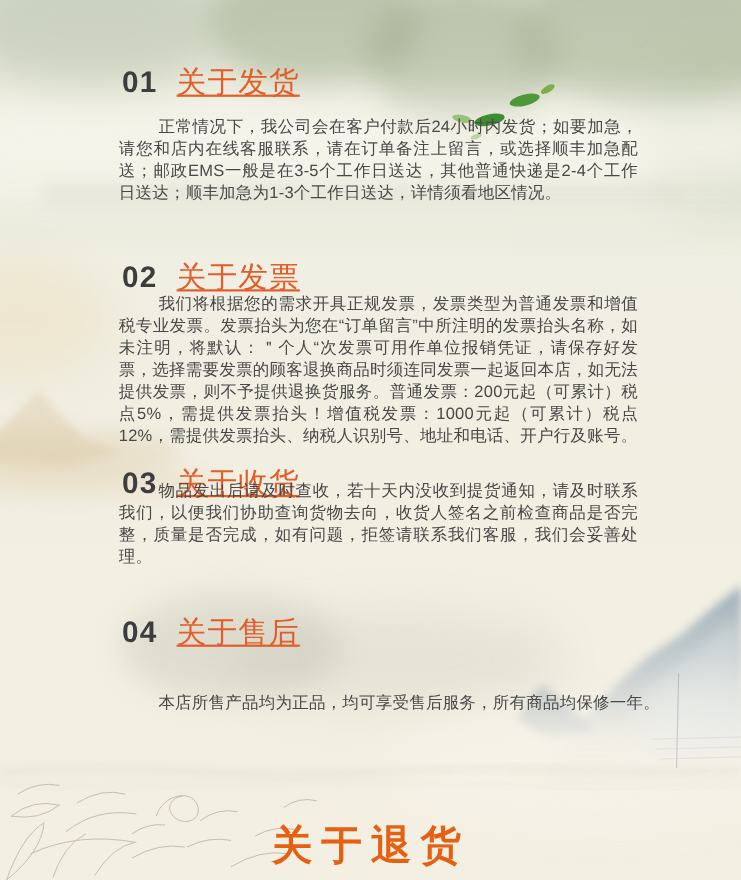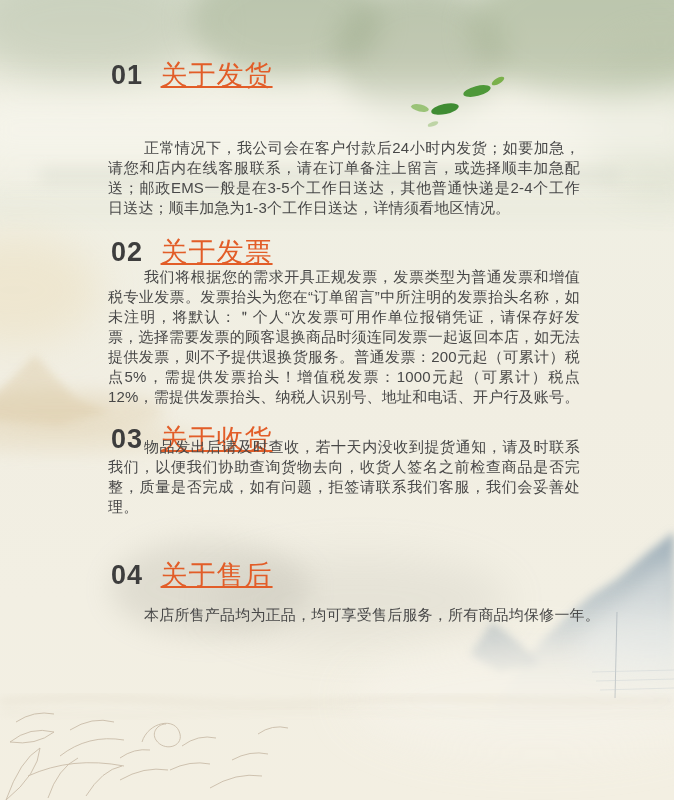--- a/index.html
+++ b/index.html
@@ -120,34 +120,35 @@
       <path d="M182,746 q16,-12 34,-8"></path>
       <path d="M232,760 q18,-10 36,-6"></path>
       <path d="M258,734 q14,-10 30,-6"></path>
     </g>
   </svg>
 
   <div class="section-heading" style="top:60px">
     <span class="num">01</span>
     <span class="title">关于发货</span>
   </div>
-  <p class="section-body" style="top:138px">正常情况下，我公司会在客户付款后24小时内发货；如要加急，请您和店内在线客服联系，请在订单备注上留言，或选择顺丰加急配送；邮政EMS一般是在3-5个工作日送达，其他普通快递是2-4个工作日送达；顺丰加急为1-3个工作日送达，详情须看地区情况。</p>
+  <p class="section-body" style="top:106px">正常情况下，我公司会在客户付款后24小时内发货；如要加急，请您和店内在线客服联系，请在订单备注上留言，或选择顺丰加急配送；邮政EMS一般是在3-5个工作日送达，其他普通快递是2-4个工作日送达；顺丰加急为1-3个工作日送达，详情须看地区情况。</p>
 
   <div class="section-heading" style="top:237px">
     <span class="num">02</span>
     <span class="title">关于发票</span>
   </div>
   <p class="section-body" style="top:267px">我们将根据您的需求开具正规发票，发票类型为普通发票和增值税专业发票。发票抬头为您在“订单留言”中所注明的发票抬头名称，如未注明，将默认：＂个人“次发票可用作单位报销凭证，请保存好发票，选择需要发票的顾客退换商品时须连同发票一起返回本店，如无法提供发票，则不予提供退换货服务。普通发票：200元起（可累计）税点5%，需提供发票抬头！增值税发票：1000元起（可累计）税点12%，需提供发票抬头、纳税人识别号、地址和电话、开户行及账号。</p>
 
   <div class="section-heading" style="top:424px">
     <span class="num">03</span>
     <span class="title">关于收货</span>
   </div>
   <p class="section-body" style="top:437px">物品发出后请及时查收，若十天内没收到提货通知，请及时联系我们，以便我们协助查询货物去向，收货人签名之前检查商品是否完整，质量是否完成，如有问题，拒签请联系我们客服，我们会妥善处理。</p>
 
   <div class="section-heading" style="top:560px">
     <span class="num">04</span>
     <span class="title">关于售后</span>
   </div>
-  <p class="section-body oneline" style="top:605px">本店所售产品均为正品，均可享受售后服务，所有商品均保修一年。</p>
+  <p class="section-body oneline" style="top:630px">本店所售产品均为正品，均可享受售后服务，所有商品均保修一年。</p>
 
+  <h1 class="footer-title">关于退货</h1>
 
 </div>
 
 </body></html>

